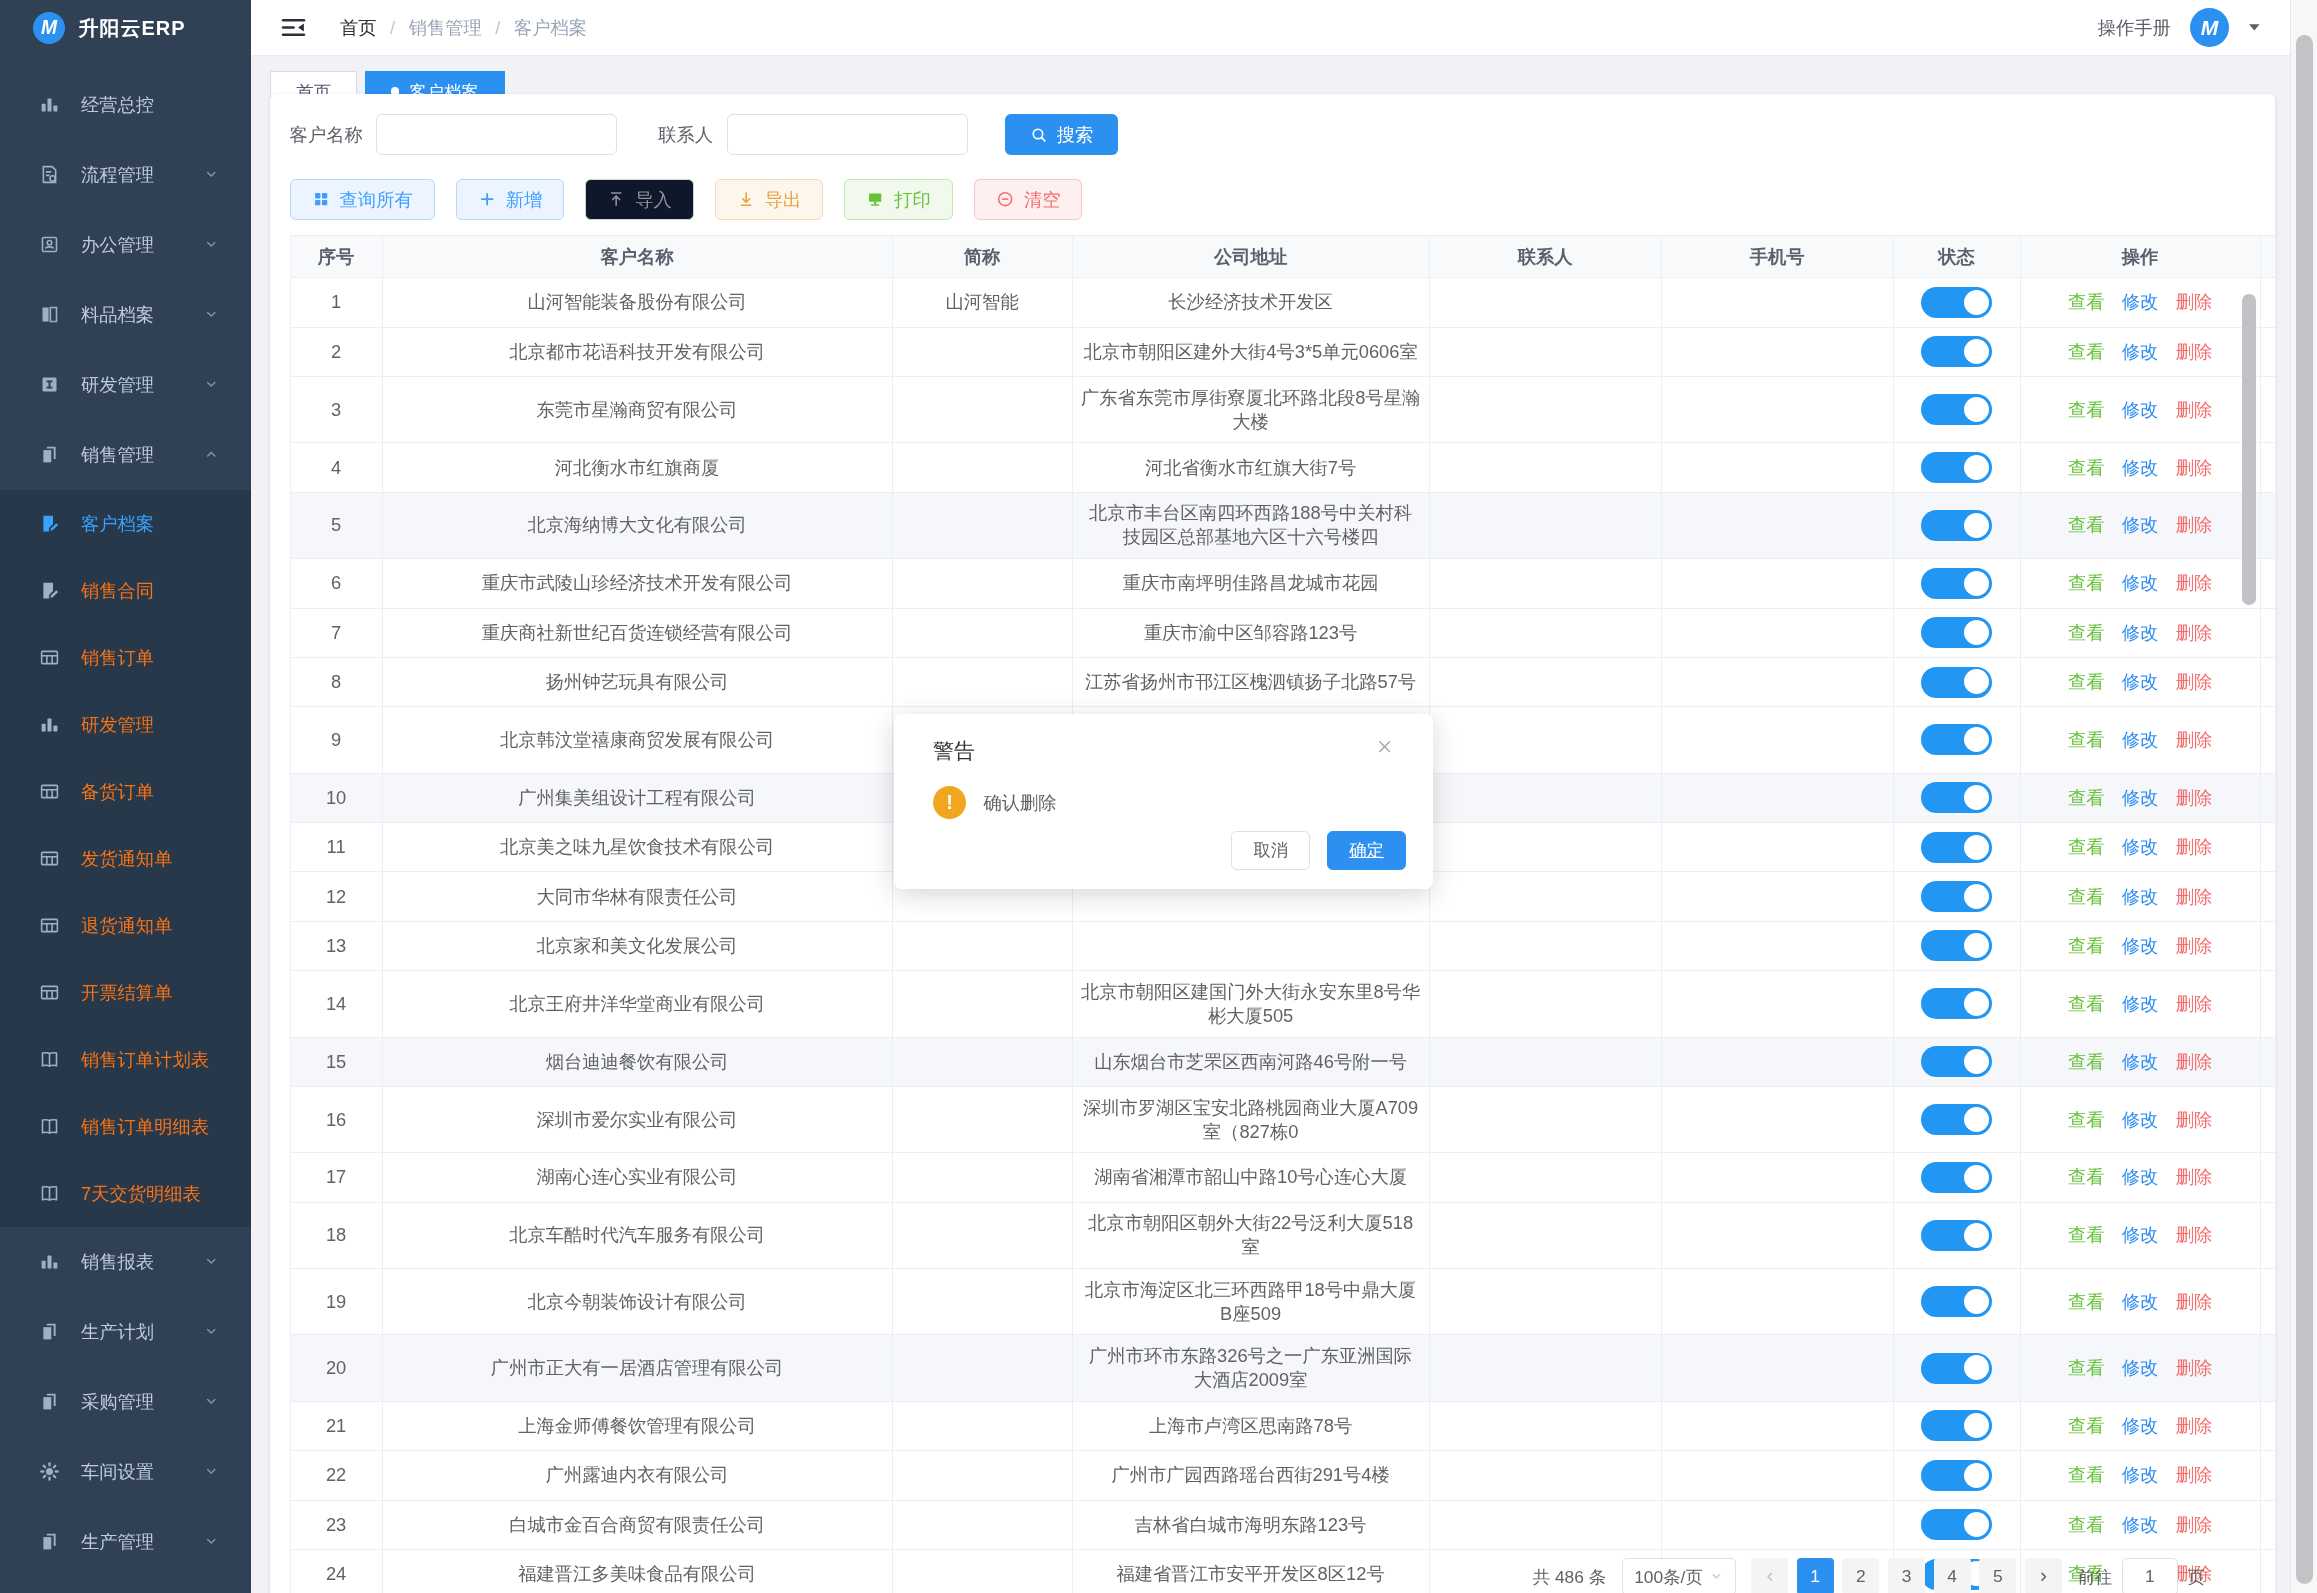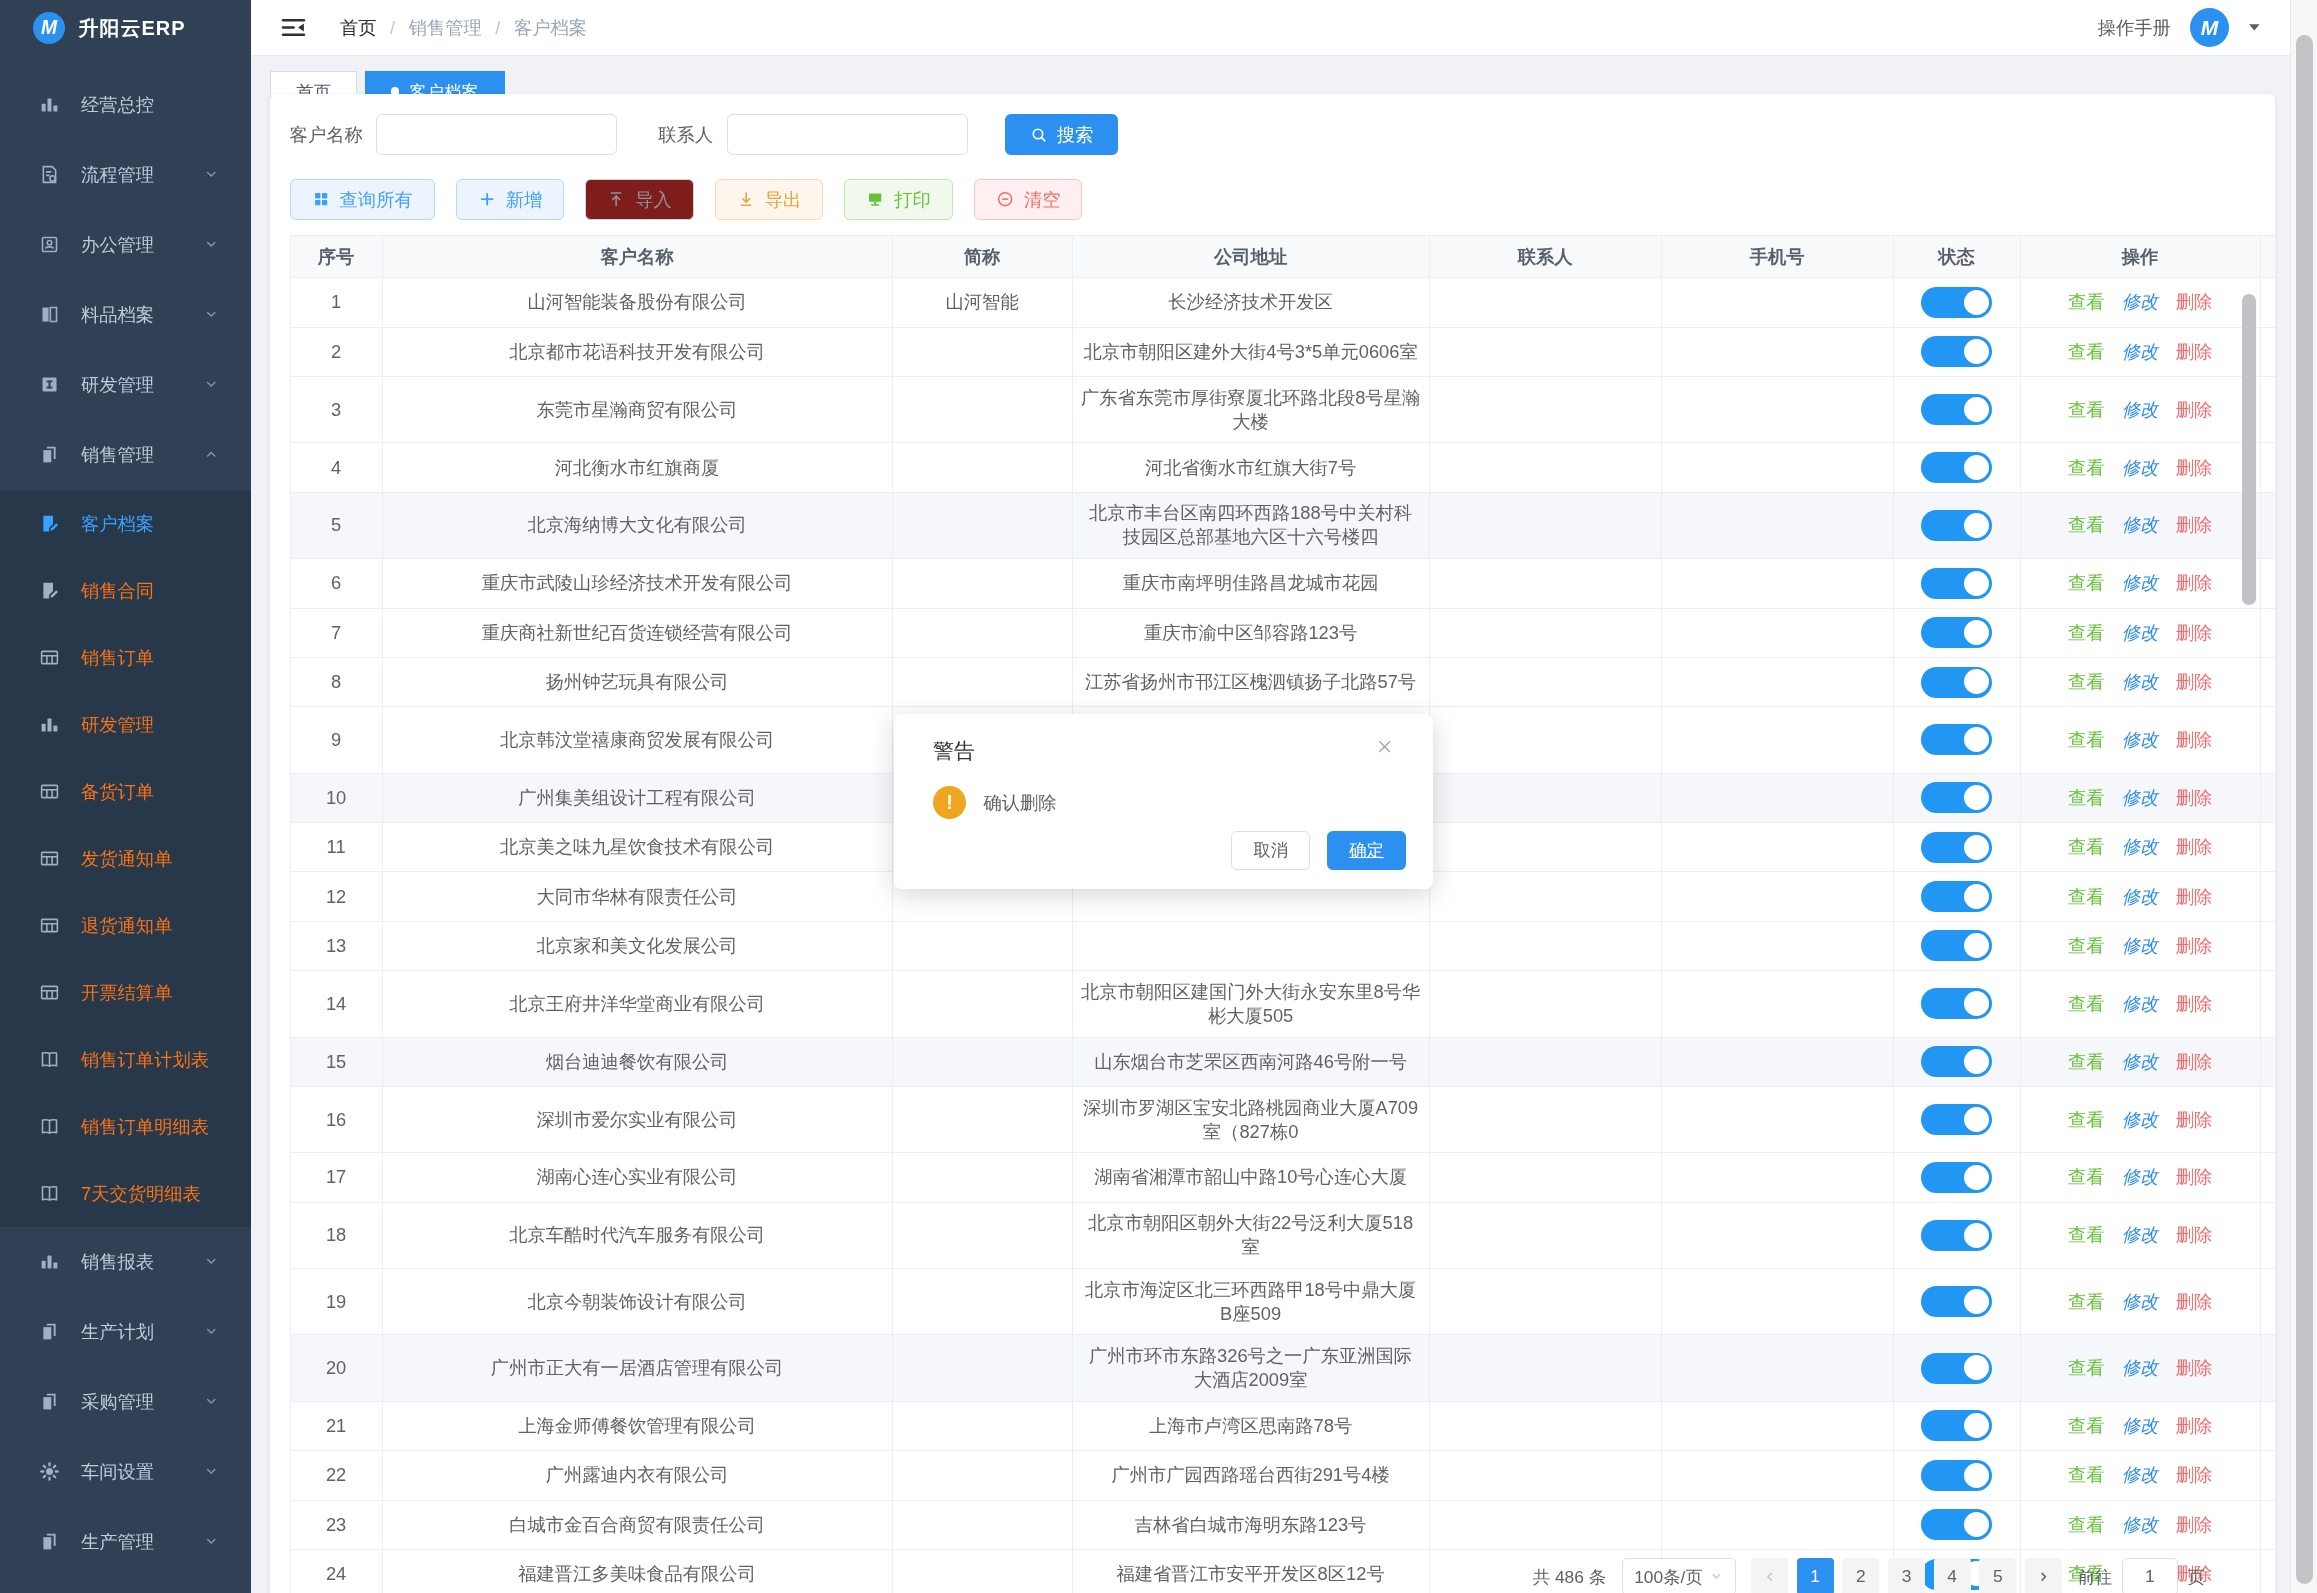--- a/index.html
+++ b/index.html
@@ -52,35 +52,35 @@
   .lbl2 { margin-left:41px; }
   .inp { width:241px; height:41px; border:1px solid #dcdfe6; border-radius:5.8px; font-size:17.4px; padding:0 13.5px; color:#606266; outline:none; background:#fff; }
   .search-btn { margin-left:37px; height:41px; padding:0 25px; background:#2b90f0; border:none; border-radius:5.8px; color:#fff; font-size:18.3px; display:flex; align-items:center; gap:9.7px; cursor:pointer; font-family:inherit; }
   .s-ic { width:17.4px; height:17.4px; display:inline-flex; }
   .s-ic svg { width:100%; height:100%; }
   .toolbar { display:flex; gap:21px; margin-top:17.4px; }
   .tb-btn { height:41px; padding:4px 21px; border-radius:5.8px; border:1px solid; font-size:18.3px; display:flex; align-items:center; gap:9.7px; cursor:pointer; font-family:Liberation Mono, monospace; background:#fff; }
   .tb-btn .tb-ic { width:18.3px; height:18.3px; display:inline-flex; }
   .tb-btn .tb-ic svg { width:100%; height:100%; }
   .tb-blue   { background:#ecf5ff; border-color:#b3d8ff; color:#409eff; }
-  .tb-gray   { background:#7f1d1d; border-color:#d3d4d6; color:#909399; }
+  .tb-gray   { background:#0f172a; border-color:#d3d4d6; color:#909399; }
   .tb-yellow { background:#fdf6ec; border-color:#f5dab1; color:#e6a23c; }
   .tb-green  { background:#f0f9eb; border-color:#c2e7b0; color:#67c23a;text-align:center; }
   .tb-red    { background:#fef0f0; border-color:#fbc4c4; color:#f56c6c; }
   
   .table-wrap { margin-top:15.4px; }
   table { width:100%; border-collapse:collapse; table-layout:fixed; }
   th, td { border:1px solid #ebeef5; text-align:center; font-size:18.3px; color:#606266; padding:8.7px 7.7px; line-height:24px; word-break:break-all; }
   th { background:#f8f9fb; color:#59616e; font-weight:bold; height:42px; padding:0 5.8px; }
   tr.shaded td { background:#f5f7fa; }
   .toggle { position:relative; display:inline-block; width:71px; height:31px; border-radius:15.4px; background:#2196f3; vertical-align:middle; cursor:pointer; }
   .toggle .knob { position:absolute; right:2.9px; top:2.9px; width:25px; height:25px; border-radius:50%; background:#fff; }
   .act { cursor:pointer; margin:0 8.7px; white-space:nowrap; }
   .act-view { color:#67c23a; }
-  .act-edit { color:#2d8cf0;font-style:italic; }
+  .act-edit { color:#2d8cf0; }
   .act-del  { color:#f56c6c; }
   
   .pagination { position:absolute; top:1502px; right:85px; display:flex; align-items:center; font-size:17.4px; color:#606266; gap:15.4px; z-index:2; }
   .pg-size { width:114px; height:37px; border:1px solid #dcdfe6; border-radius:4.8px; background:#fff; display:flex; align-items:center; justify-content:space-between; padding:0 11.6px; color:#606266; cursor:pointer; }
   .pg-caret { width:12.6px; height:12.6px; display:inline-flex; color:#c0c4cc; }
   .pg-caret svg { width:100%; height:100%; }
   .pg-group { display:flex; align-items:center; gap:8.7px; }
   .pg-btn { min-width:37px; height:37px; border-radius:3.9px; background:#f4f4f5; display:flex; align-items:center; justify-content:center; font-size:17.4px; color:#606266; cursor:pointer; }
   .pg-btn.disabled { color:#c0c4cc; }
   .pg-btn.active { background:#2b90f0; color:#fff; }

